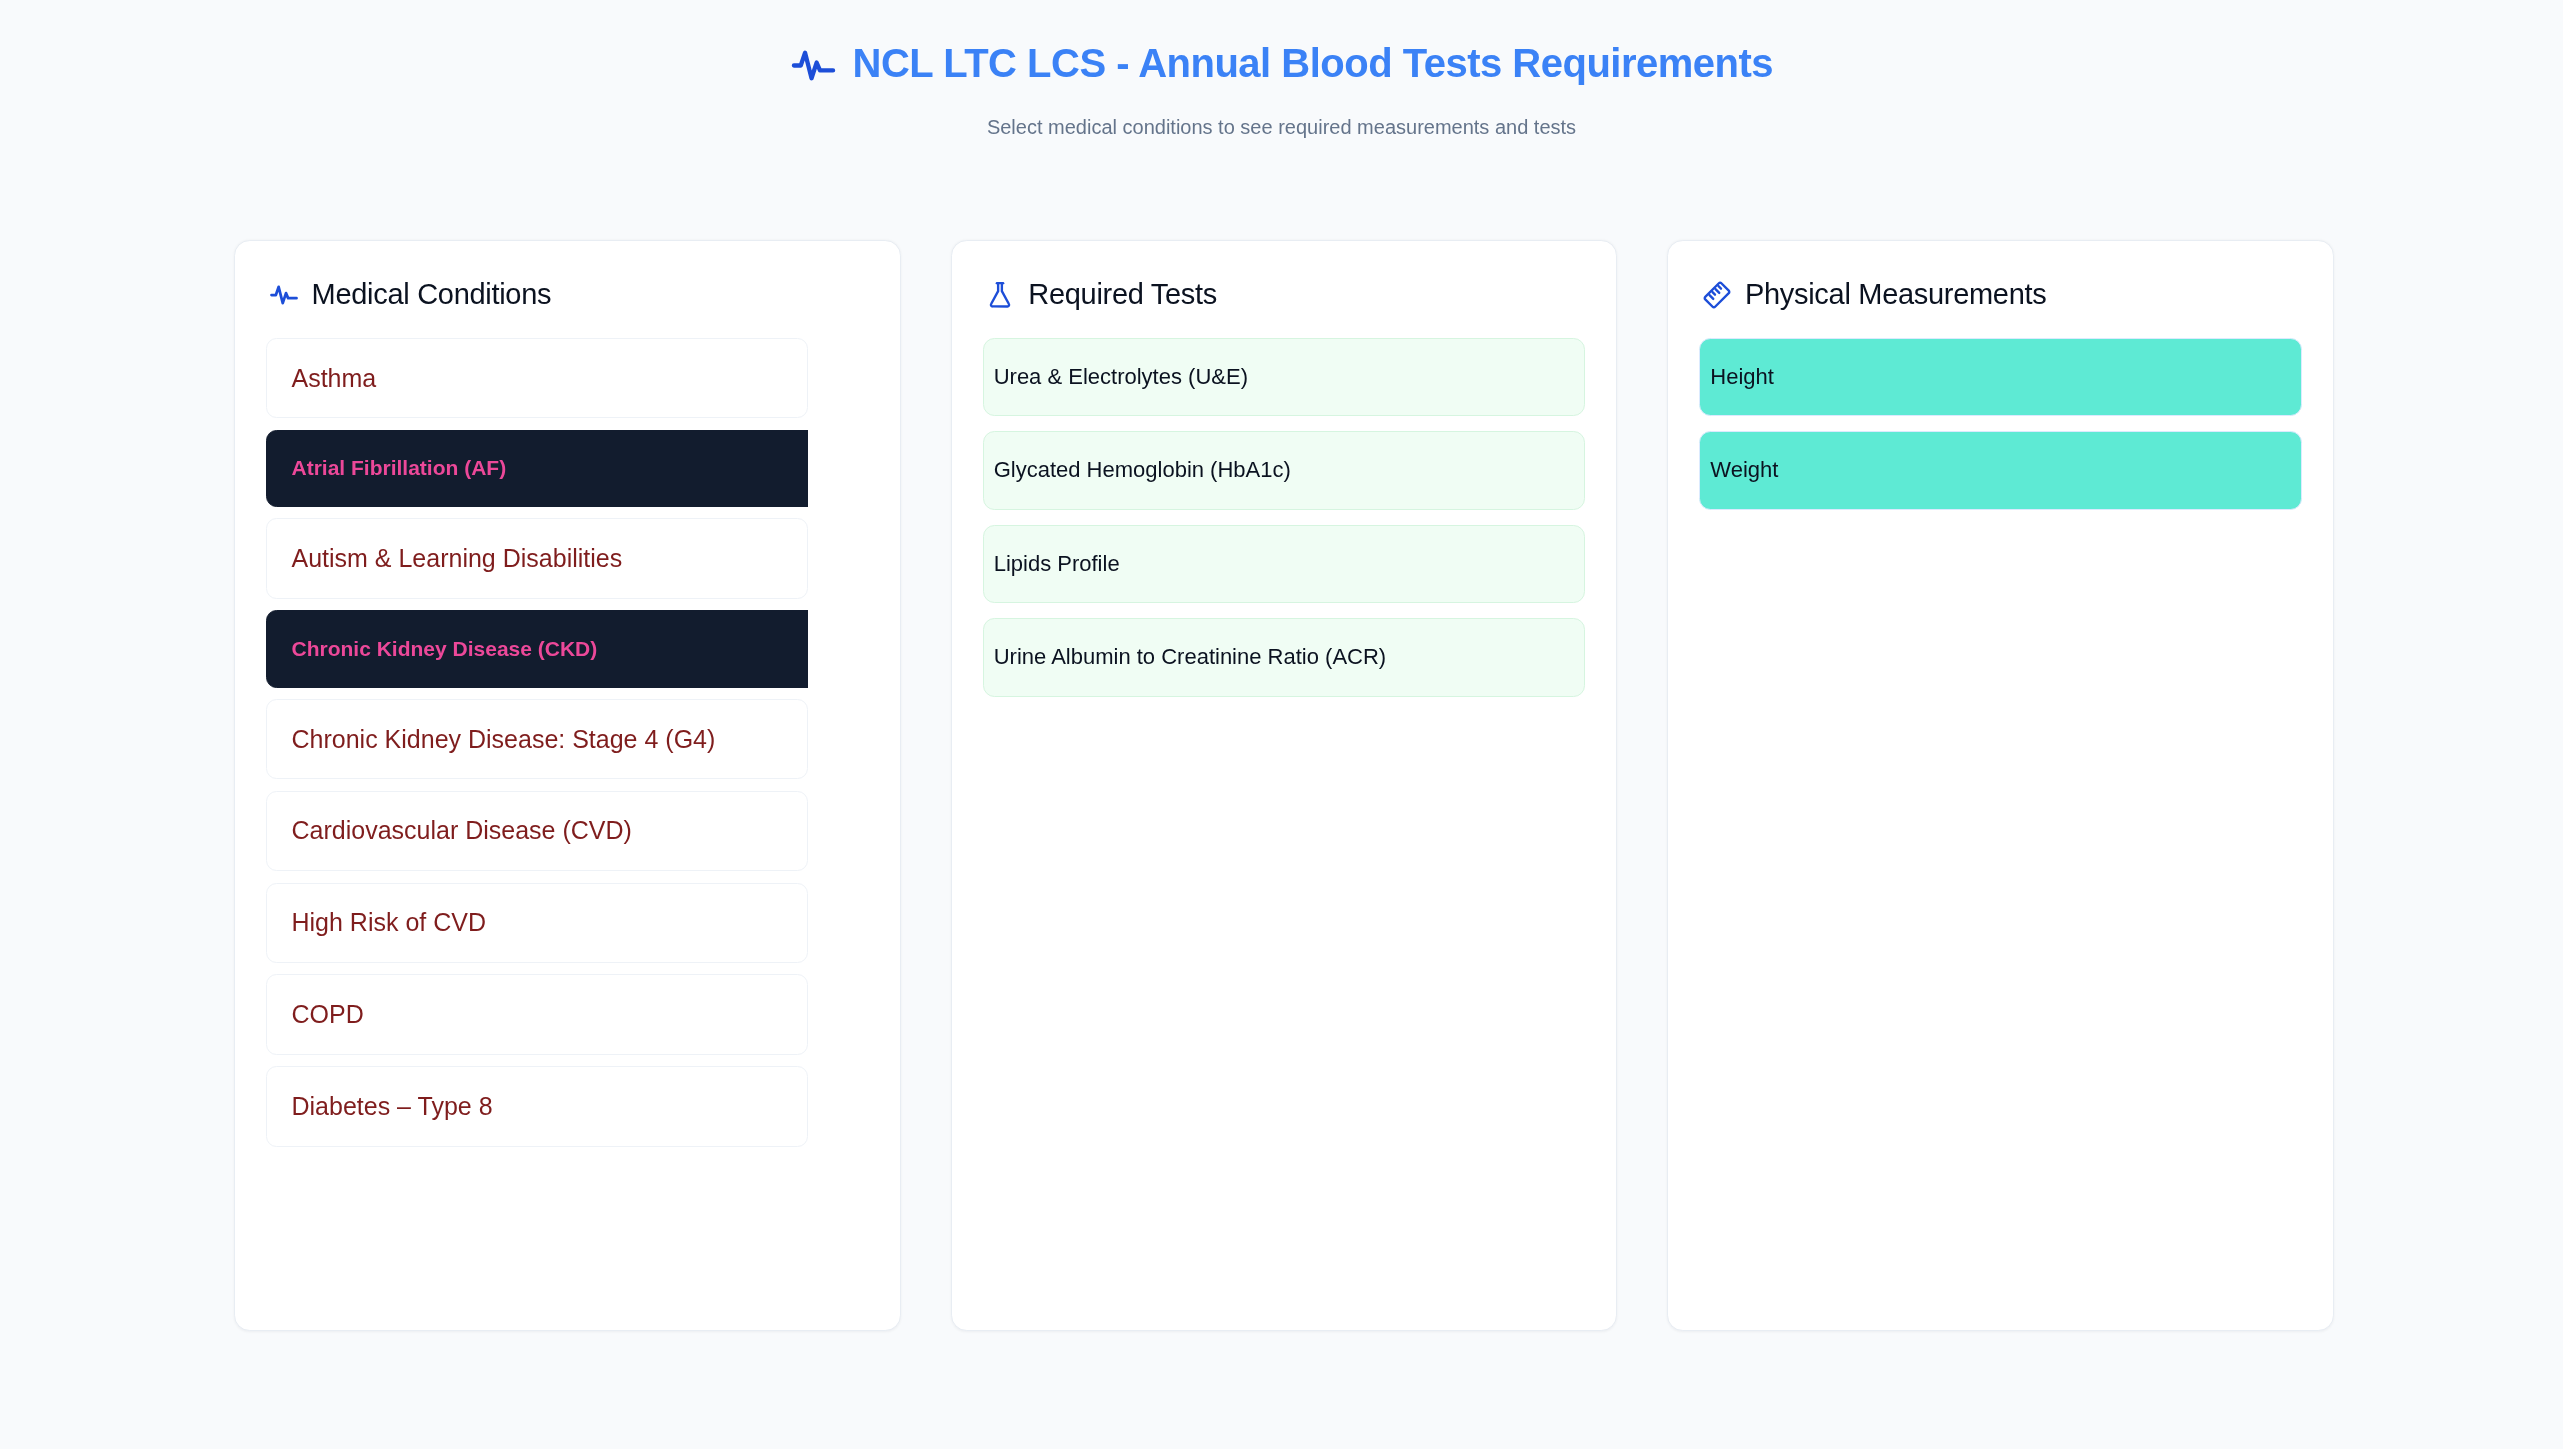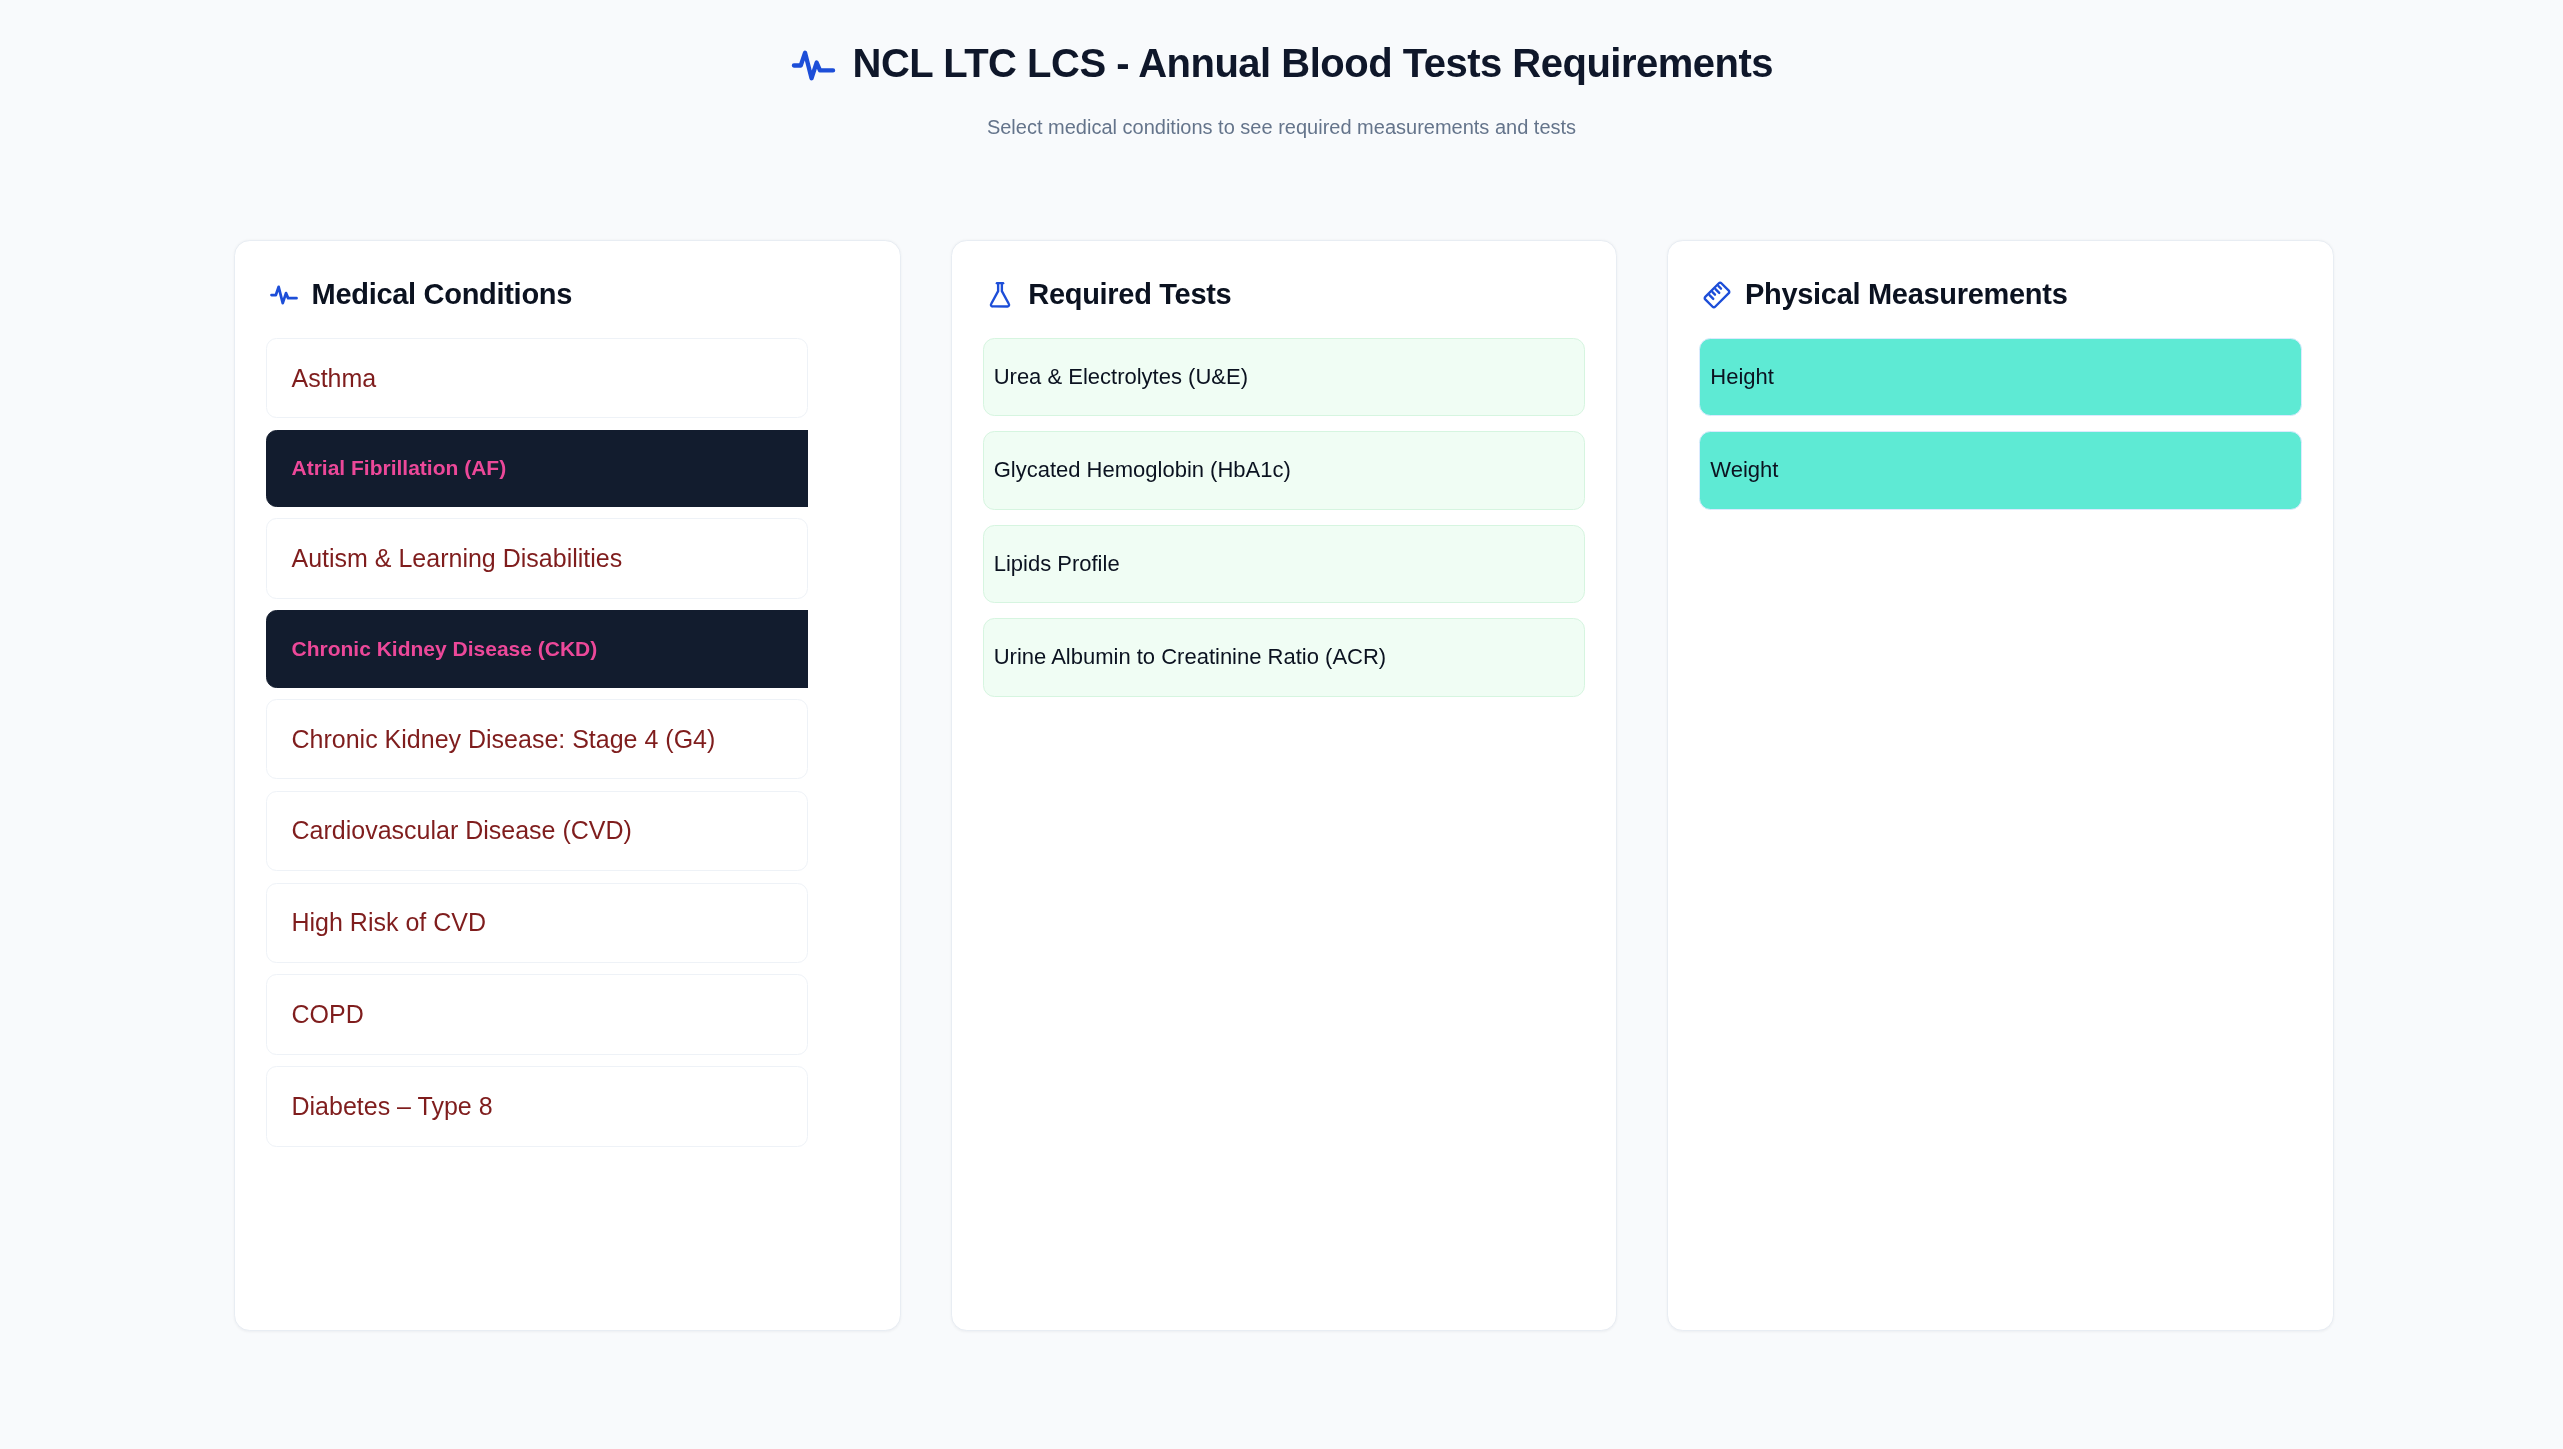--- a/index.html
+++ b/index.html
@@ -36,21 +36,21 @@
     display: block;
     flex: 0 0 auto;
     position: relative;
     top: 1.7px;
   }
 
   .page-title {
     font-size: 40px;
     line-height: 1.12;
     font-weight: bold;
-    color: #0f172a;
+    color: #3b82f6;
     letter-spacing: -0.5px;
     white-space: nowrap;
   }
 
   .page-subtitle {
     margin-top: 29px;
     font-size: 20px;
     color: #64748b;
     font-weight: normal;
   }
@@ -89,21 +89,21 @@
 
   .card-header-icon {
     width: 30px;
     height: 30px;
     display: block;
     flex: 0 0 auto;
   }
 
   .card-title {
     font-size: 29px;
-    font-weight: bold;
+    font-weight: normal;
     color: #0b1220;
     letter-spacing: -0.3px;
     white-space: nowrap;
   }
 
   
   .conditions-scroll {
     flex: 1 1 auto;
     overflow: hidden;
     position: relative;

